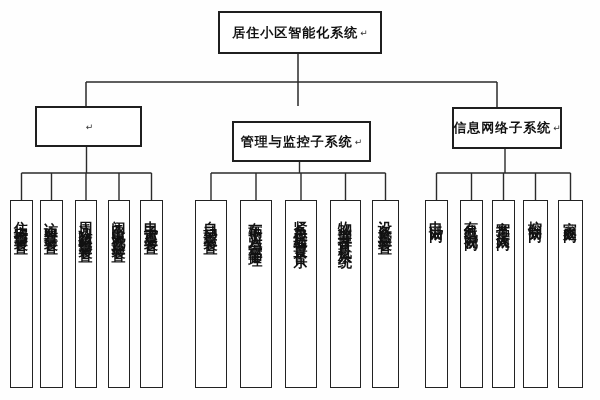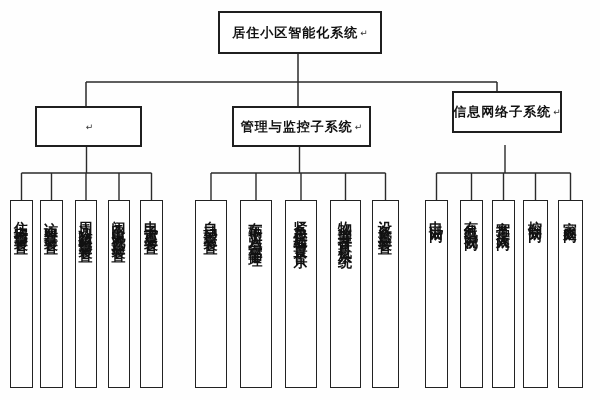--- a/index.html
+++ b/index.html
@@ -30,25 +30,25 @@
   </svg>
 
   <div class="box" style="left:218px;top:11px;width:160px;height:39px;">
     <span>居住小区智能化系统</span>
     <span class="pmark">↵</span>
   </div>
 
   <div class="box" style="left:35px;top:106px;width:103px;height:37px;">
     <span class="pmark">↵</span>
   </div>
-  <div class="box" style="left:232px;top:106px;width:135px;height:37px;text-align:right;">
+  <div class="box" style="left:232px;top:121px;width:135px;height:37px;text-align:right;">
     <span>管理与监控子系统</span>
     <span class="pmark">↵</span>
   </div>
-  <div class="box" style="left:452px;top:91px;width:106px;height:38px;">
+  <div class="box" style="left:452px;top:107px;width:106px;height:38px;">
     <span>信息网络子系统</span>
     <span class="pmark">↵</span>
   </div>
 
   <div class="leaf" style="left:10px;width:23px;">
     <div class="vtext"><span>住宅报警装置</span><span class="pmark">↵</span></div>
   </div>
   <div class="leaf" style="left:40px;width:23px;">
     <div class="vtext"><span>访客对讲装置</span><span class="pmark">↵</span></div>
   </div>

